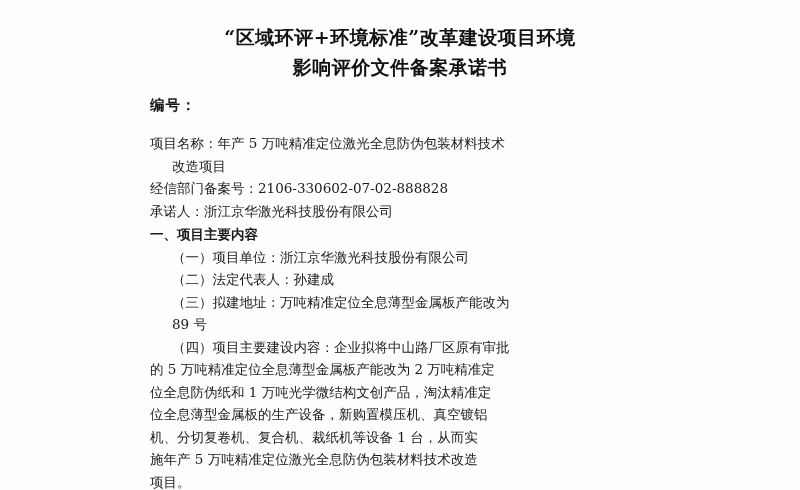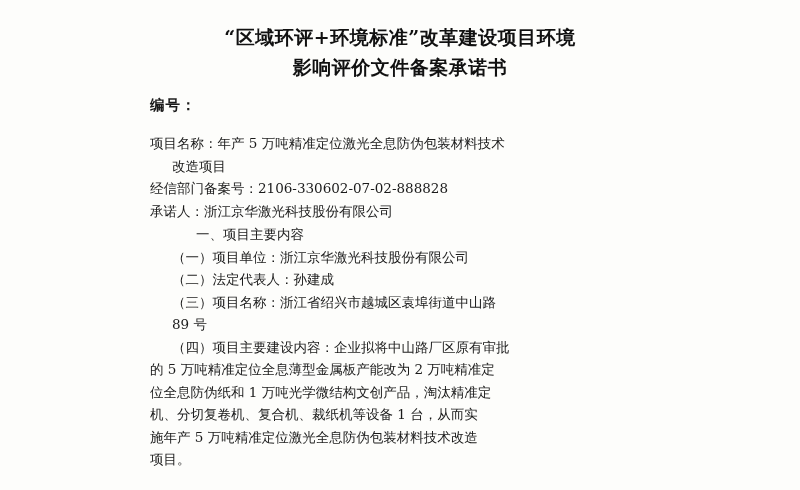--- a/index.html
+++ b/index.html
@@ -49,23 +49,22 @@
     text-align: justify;
   }
   .p {
     margin: 0 0 1px 0;
     text-indent: 0;
   }
   .p.indent1 {
     padding-left: 22px;
   }
   .section-head {
-    font-weight: normal;
+    font-weight: bold;
     margin-top: 2px;
-    margin-left: 46px;
   }
 </style>
 </head>
 <body>
 
 <div class="page">
 
   <div class="doc-title">
     <span class="line">“区域环评+环境标准”改革建设项目环境</span>
     <span class="line">影响评价文件备案承诺书</span>
@@ -86,24 +85,25 @@
 
     <div class="p">
       <span>承诺人：</span><span>浙江京华激光科技股份有限公司</span>
     </div>
 
     <div class="p section-head">一、项目主要内容</div>
 
     <div class="p indent1">（一）项目单位：浙江京华激光科技股份有限公司</div>
     <div class="p indent1">（二）法定代表人：孙建成</div>
 
-    <div class="p indent1">（三）项目名称：浙江省绍兴市越城区袁埠街道中山路</div>
+    <div class="p indent1">（三）拟建地址：万吨精准定位全息薄型金属板产能改为</div>
     <div class="p indent1">89 号</div>
 
     <div class="p indent1">（四）项目主要建设内容：企业拟将中山路厂区原有审批</div>
     <div class="p">的 5 万吨精准定位全息薄型金属板产能改为 2 万吨精准定</div>
     <div class="p">位全息防伪纸和 1 万吨光学微结构文创产品，淘汰精准定</div>
+    <div class="p">位全息薄型金属板的生产设备，新购置模压机、真空镀铝</div>
     <div class="p">机、分切复卷机、复合机、裁纸机等设备 1 台，从而实</div>
     <div class="p">施年产 5 万吨精准定位激光全息防伪包装材料技术改造</div>
     <div class="p">项目。</div>
 
   </div>
 </div>
 
 </body></html>

